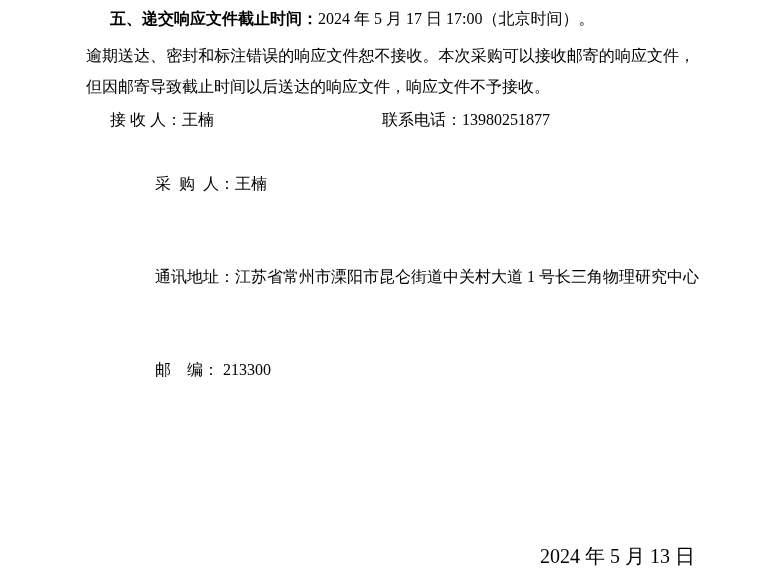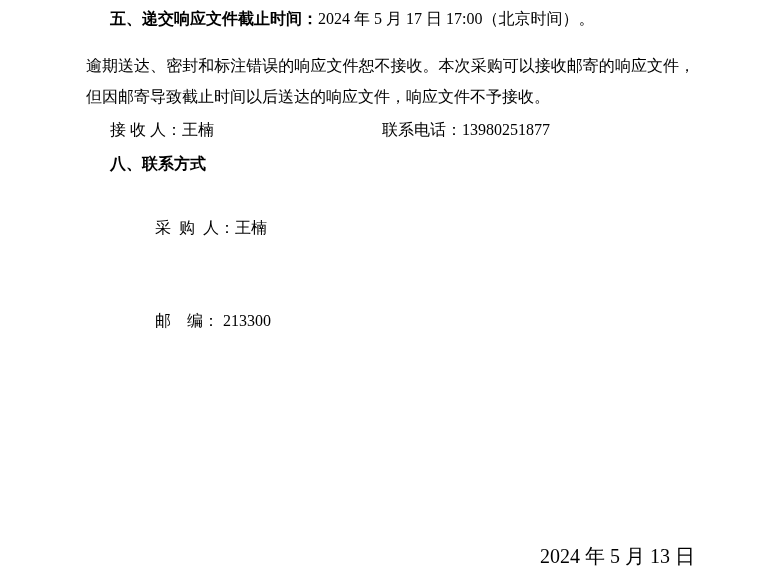--- a/index.html
+++ b/index.html
@@ -28,21 +28,21 @@
     text-align: justify;
   }
   .heading-line {
     margin-top: 3px;
     padding-left: 24px;
   }
   .bold {
     font-weight: bold;
   }
   .body-block {
-    margin-top: 16px;
+    margin-top: 6px;
     text-align: justify;
   }
   .recv-line {
     padding-left: 24px;
     margin-top: 2px;
   }
   .contact-rows {
     padding-left: 45px;
     margin-top: 2px;
   }
@@ -74,27 +74,27 @@
 
 
   <p class="para body-block">逾期送达、密封和标注错误的响应文件恕不接收。本次采购可以接收邮寄的响应文件，但因邮寄导致截止时间以后送达的响应文件，响应文件不予接收。</p>
 
 
   <p class="para recv-line">
     <span>接  收  人：</span><span>王楠</span><span class="spacer-col"></span><span>联系电话：</span><span>13980251877</span>
   </p>
 
 
-  <p class="para heading-line">
-    <span class="bold">八、</span><span class="bold">联系方式</span>
-  </p>
 
   <div class="contact-rows">
     <div class="contact-row">
       <span>采  购  人：</span><span>王楠</span>
+    </div>
+    <div class="contact-row">
+      <span>通讯地址：</span><span>江苏省常州市溧阳市昆仑街道中关村大道 1 号长三角物理研究中心</span>
     </div>
     <div class="contact-row">
       <span>邮    编：</span><span> 213300</span>
     </div>
 
   </div>
 
   <div class="date-footer">2024 年 5 月 13 日</div>
 
 </div>

